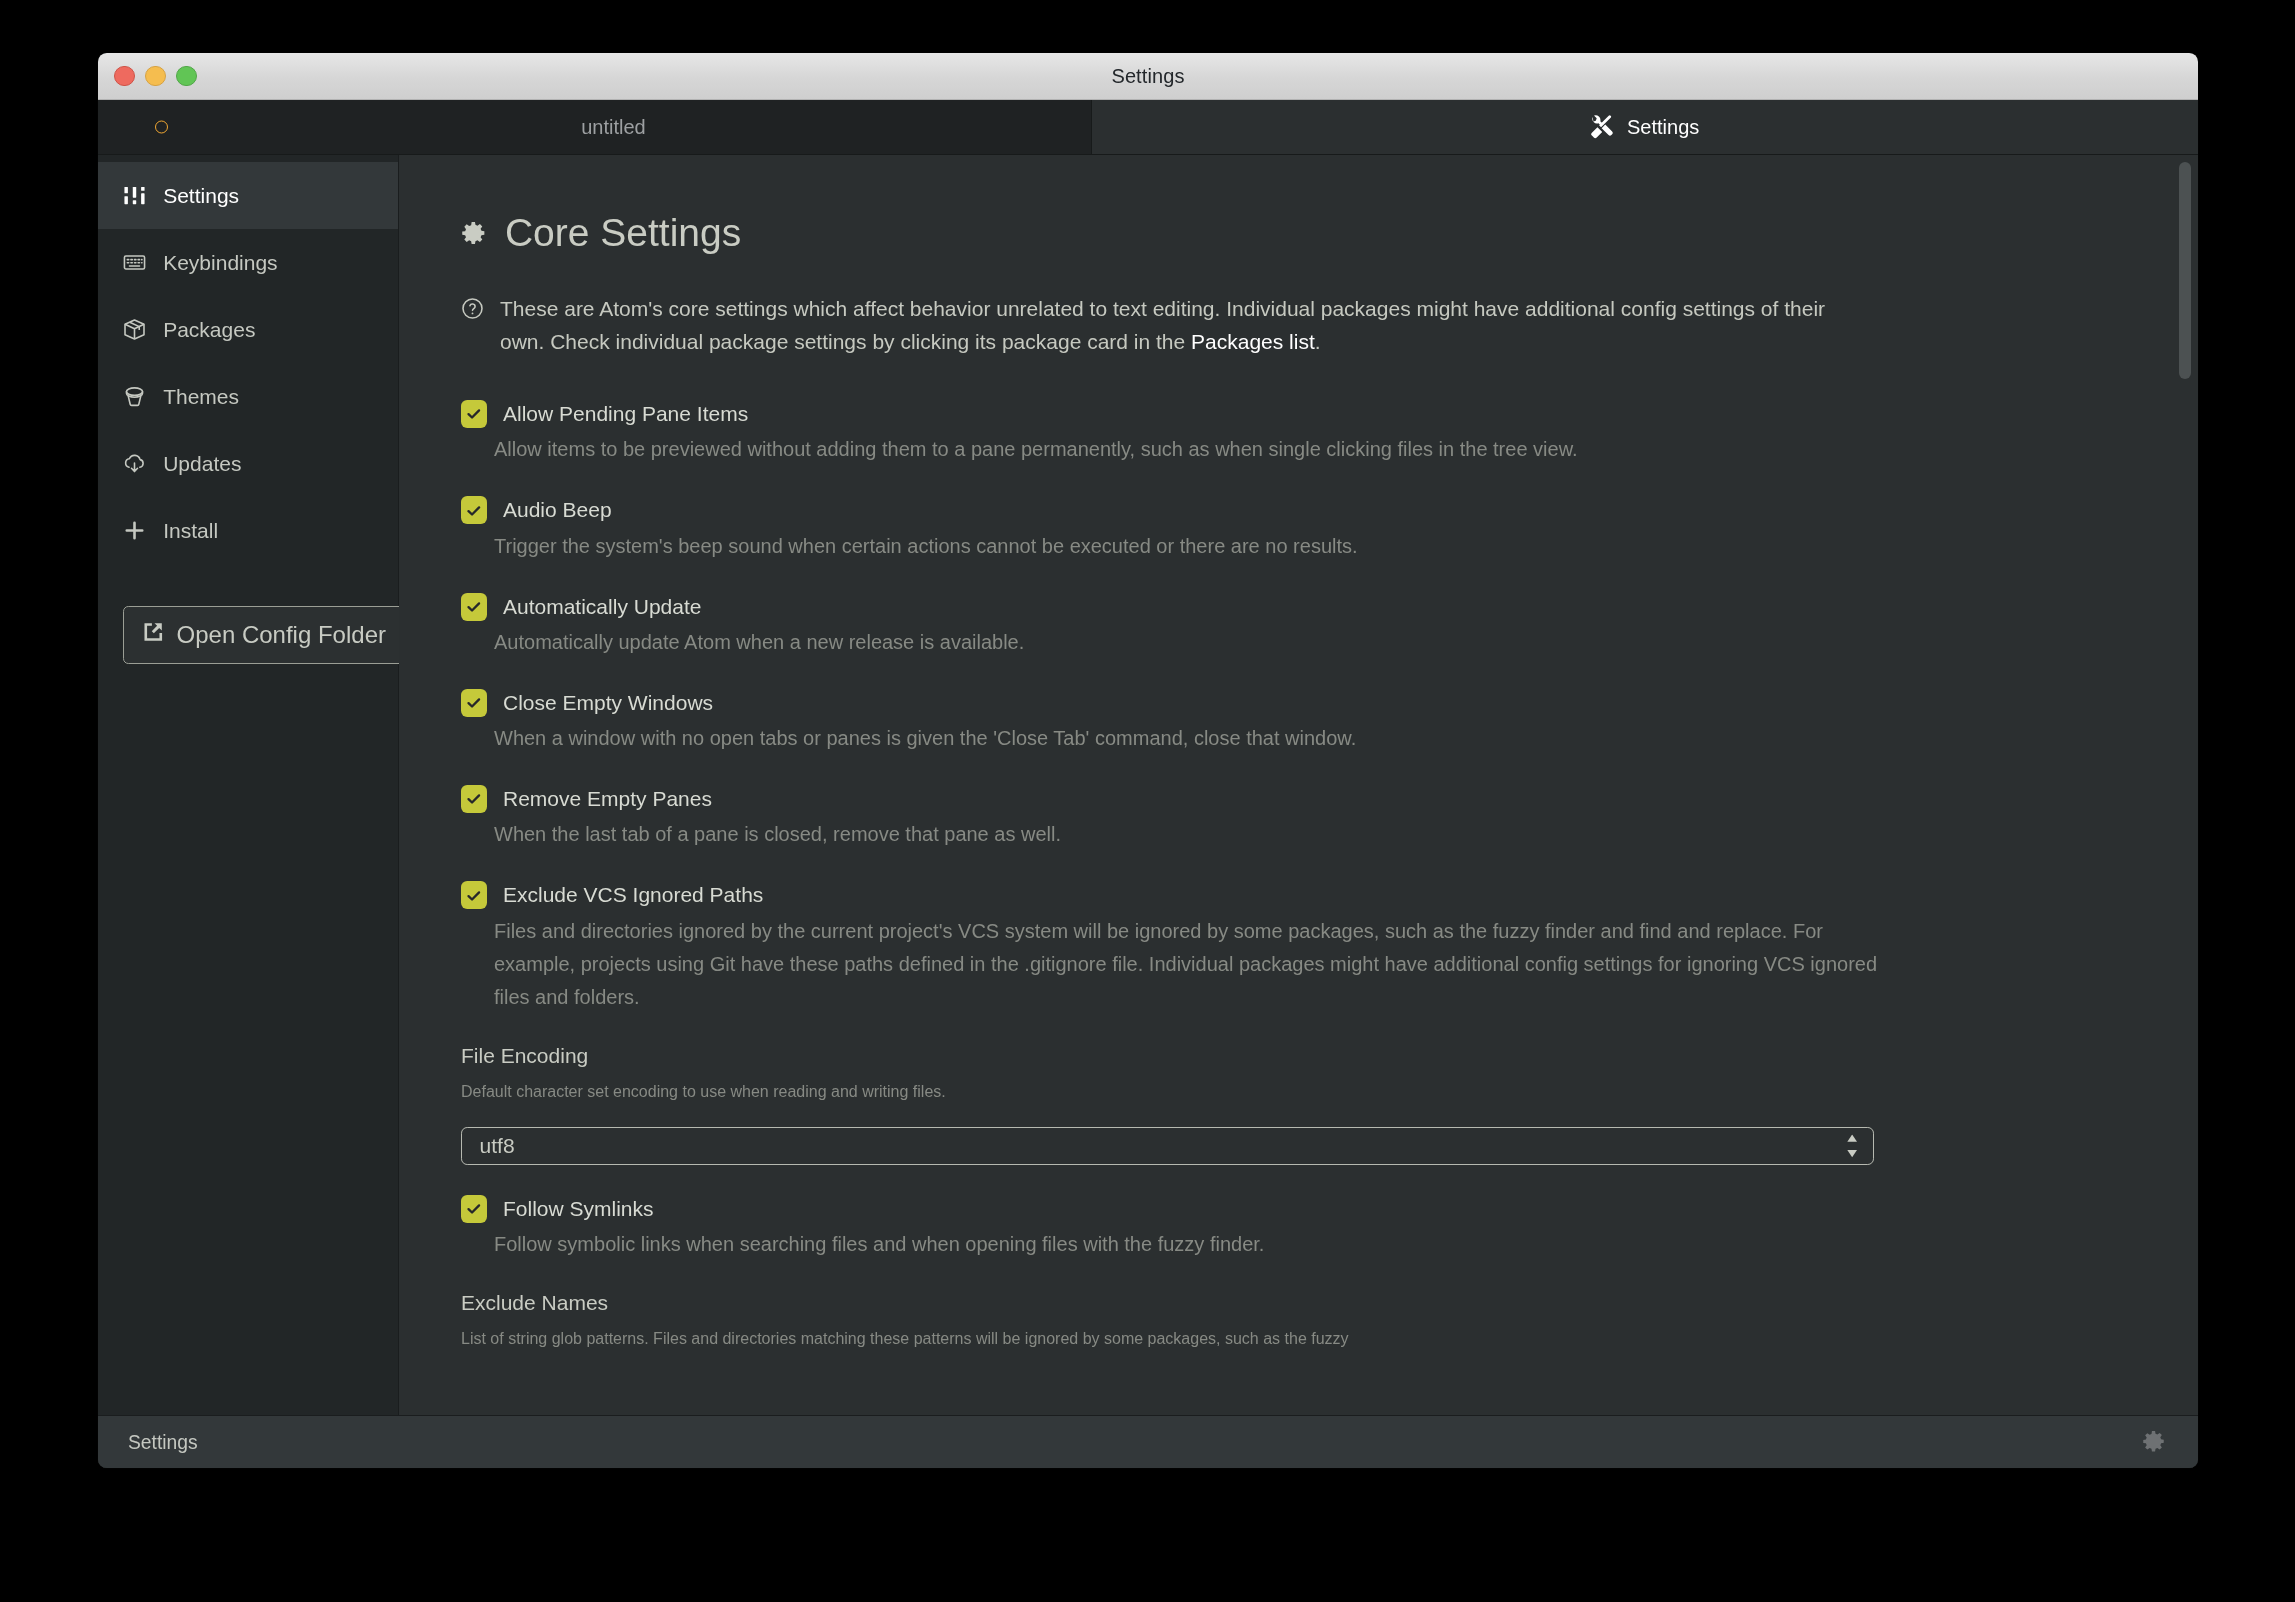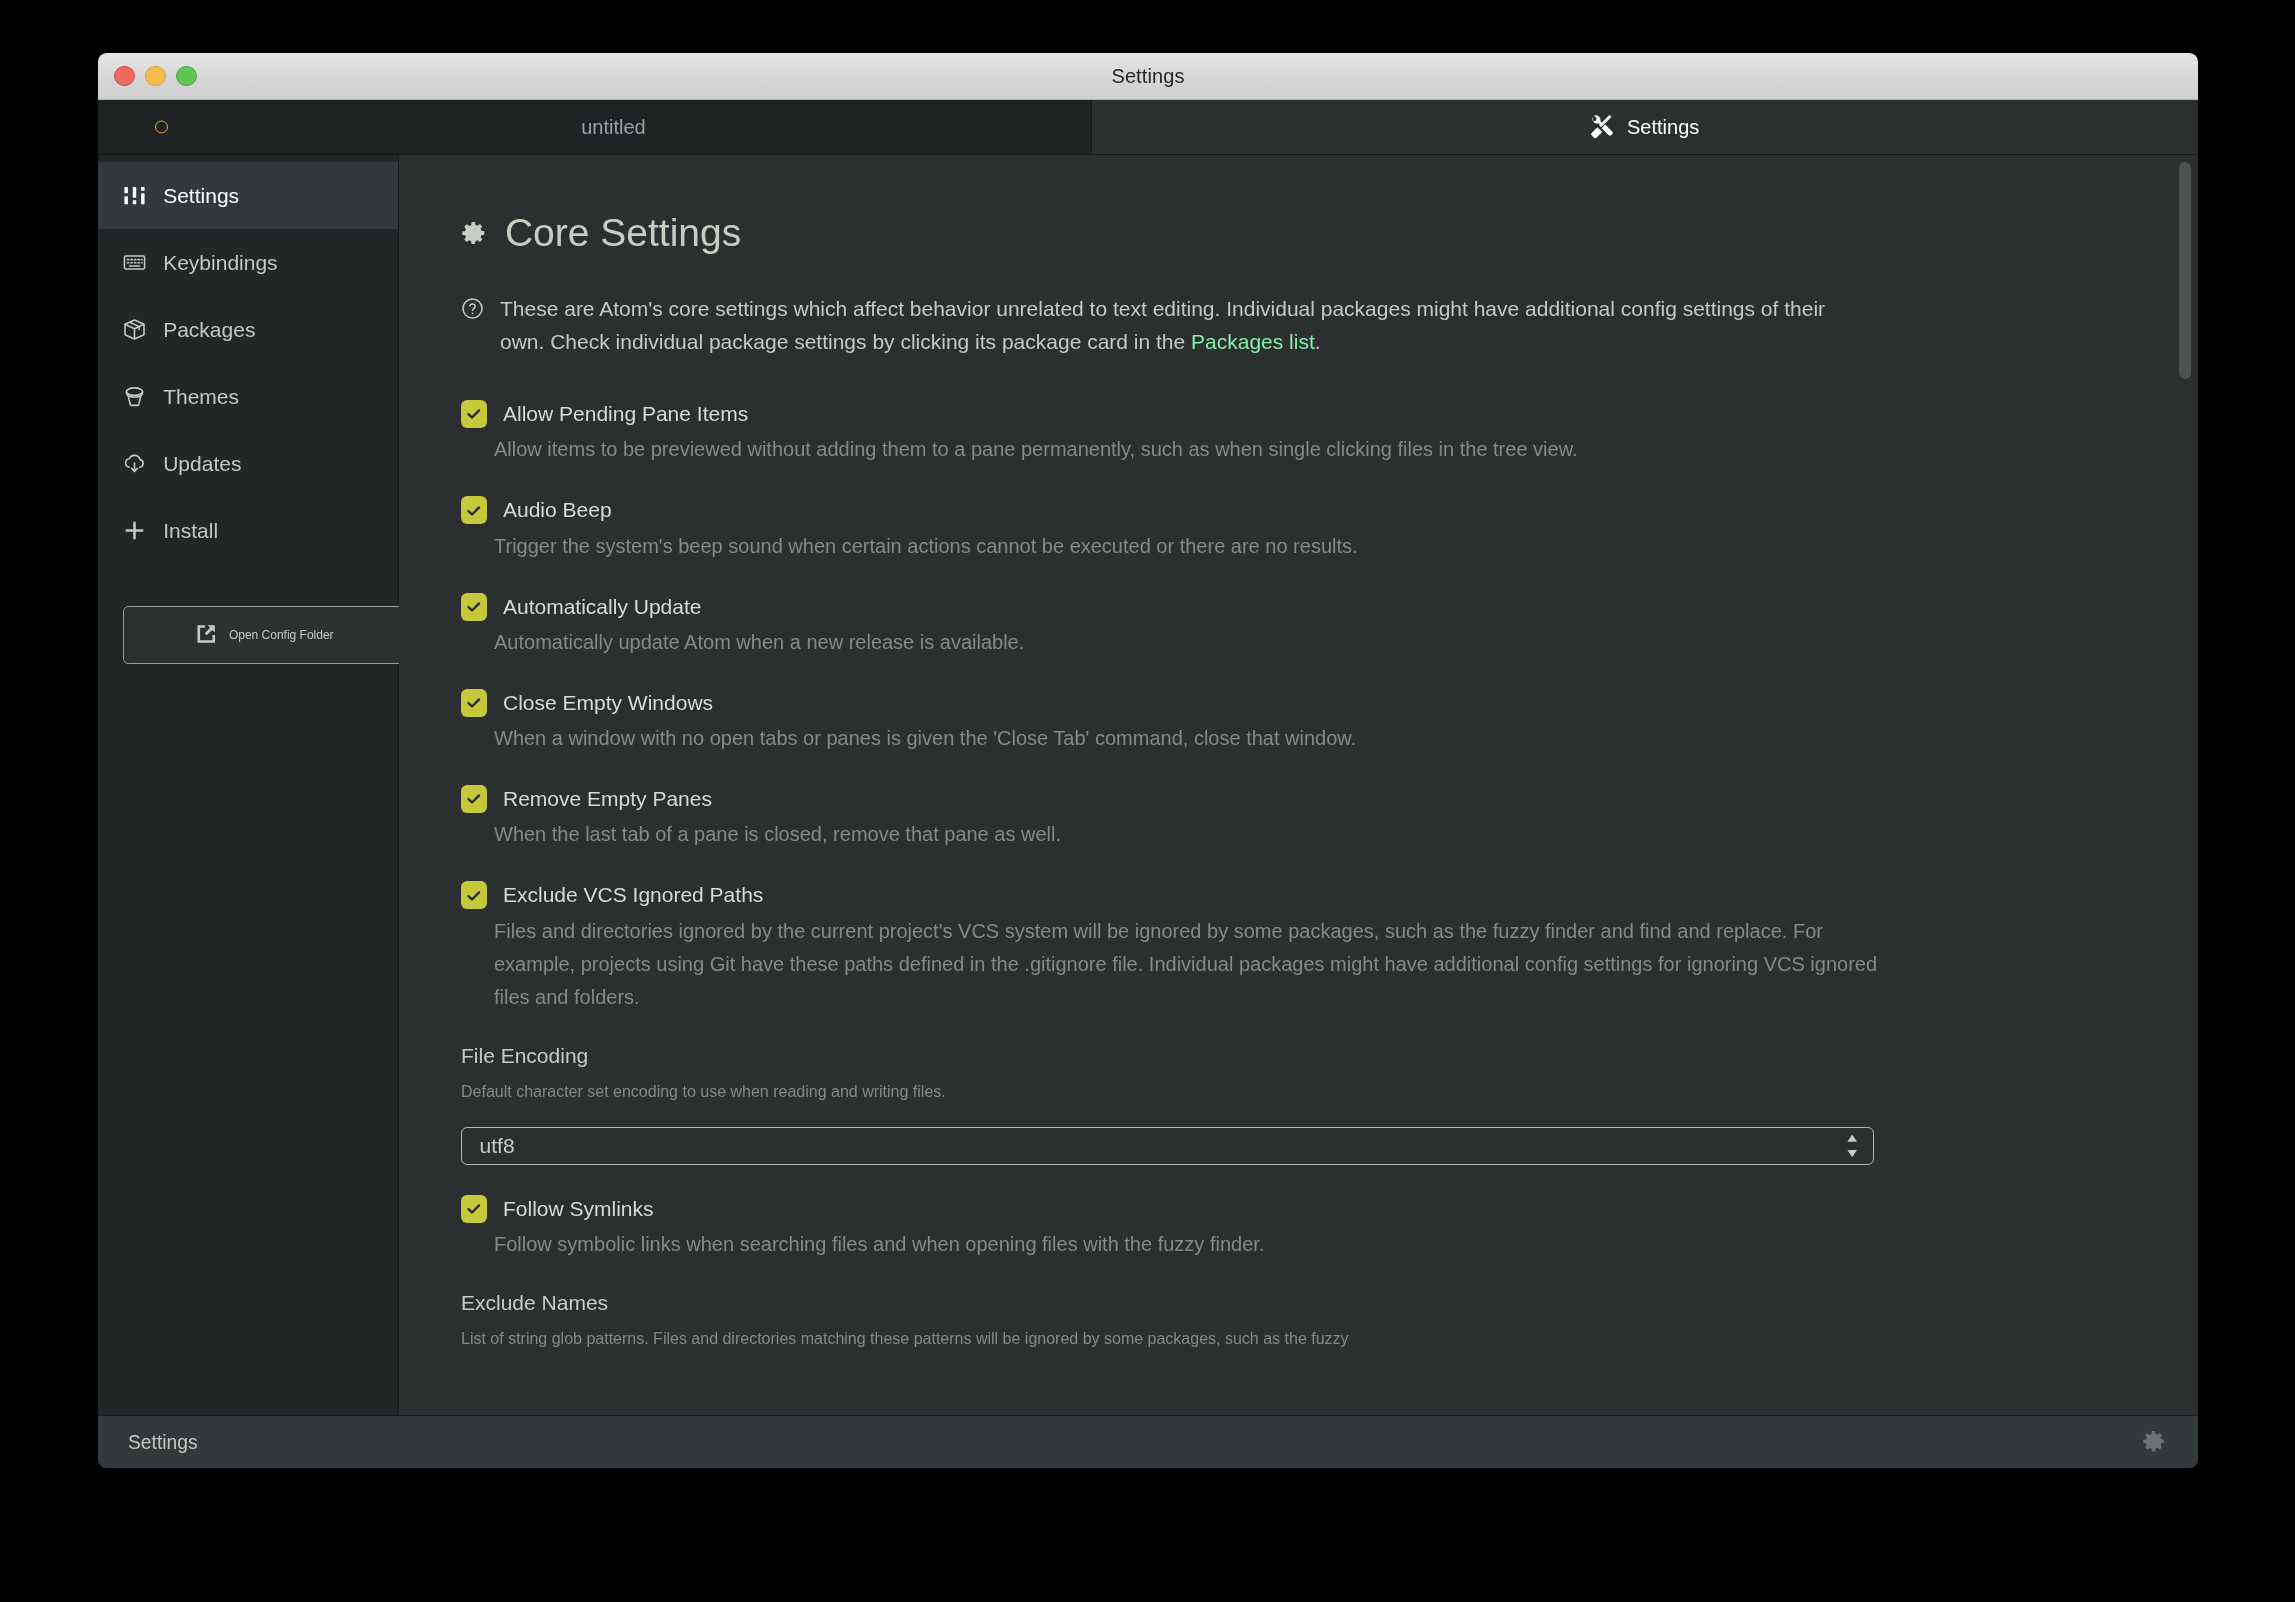--- a/index.html
+++ b/index.html
@@ -141,21 +141,21 @@
     flex: 0 0 24.6px;
   }
   .config-btn {
     margin: 42px 0 0 24.6px;
     width: 283px;
     height: 58px;
     border: 0.9px solid #9b9e95;
     border-radius: 5.3px;
     background: #2c3031;
     color: #c8cbc3;
-    font-size: 12px;
+    font-size: 24px;
     font-family: "Liberation Sans", sans-serif;
     display: flex;
     align-items: center;
     justify-content: center;
     gap: 12.3px;
     cursor: pointer;
   }
 
   
   .main {
@@ -183,21 +183,21 @@
     line-height: 33px;
     padding-left: 39px;
     margin-bottom: 42px;
     max-width: 1371px;
   }
   .page-desc .q-icon {
     position: absolute;
     left: 0;
     top: 3.5px;
   }
-  .link { color: #86efac; text-decoration: none; }
+  .link { color: #ffffff; text-decoration: none; }
 
   
   .setting {
     margin-bottom: 30px;
     padding-left: 33px;
     position: relative;
   }
   .cb-row {
     display: flex;
     align-items: center;

